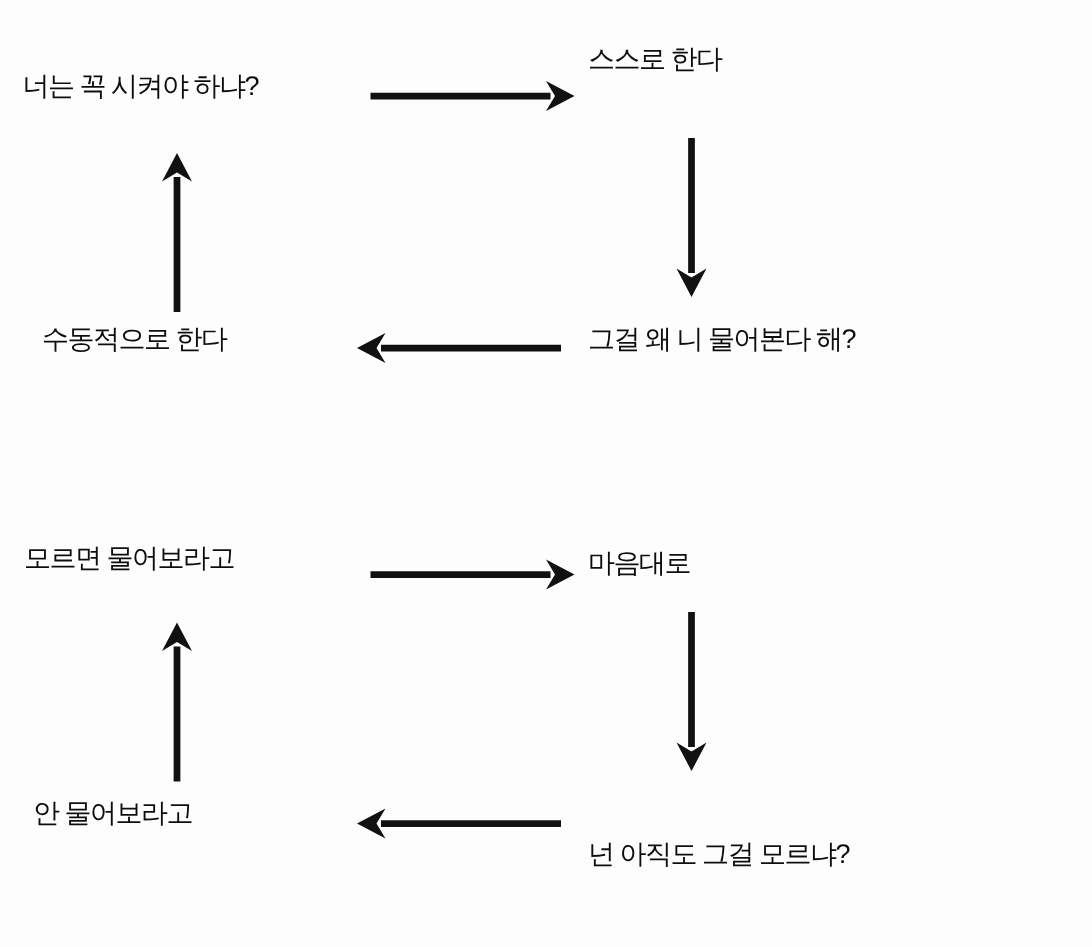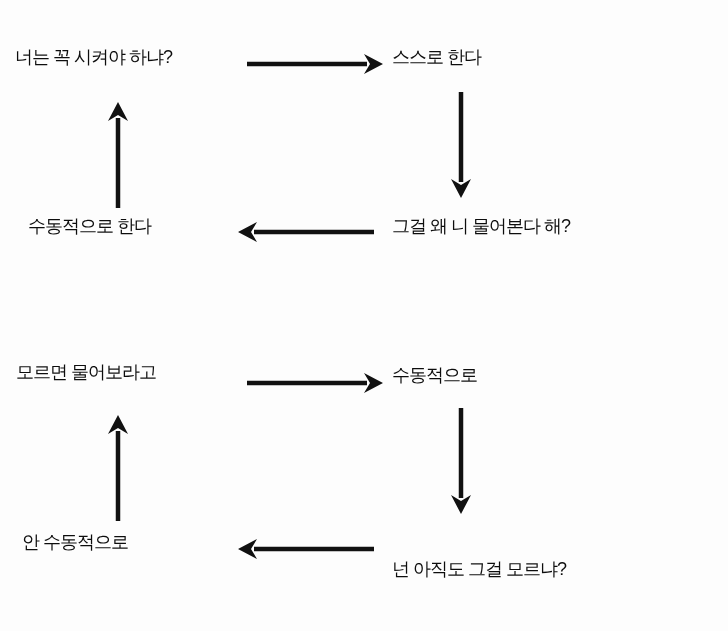--- a/index.html
+++ b/index.html
@@ -38,21 +38,21 @@
 
   <div class="cycle">
 
     <div class="node" style="left:15px; top:47px;">너는 꼭 시켜야 하냐?</div>
 
     <svg class="arrow" style="left:245px; top:52px;" width="140" height="24" viewBox="0 0 140 24">
       <line x1="2" y1="12" x2="122" y2="12"></line>
       <path d="M138,12 L119,2 L125,12 L119,22 Z"></path>
     </svg>
 
-    <div class="node" style="left:392px; top:47px;">스스로 한다</div>
+    <div class="node" style="left:392px; top:29px;">스스로 한다</div>
 
     <svg class="arrow" style="left:449px; top:90px;" width="24" height="110" viewBox="0 0 24 110">
       <line x1="12" y1="2" x2="12" y2="92"></line>
       <path d="M12,108 L2,89 L12,95 L22,89 Z"></path>
     </svg>
 
     <div class="node" style="left:392px; top:216px;">그걸 왜 니 물어본다 해?</div>
 
     <svg class="arrow" style="left:236px; top:220px;" width="140" height="24" viewBox="0 0 140 24">
       <line x1="18" y1="12" x2="138" y2="12"></line>
@@ -70,35 +70,35 @@
 
   <div class="cycle">
 
     <div class="node" style="left:16px; top:362px;">모르면 물어보라고</div>
 
     <svg class="arrow" style="left:245px; top:371px;" width="140" height="24" viewBox="0 0 140 24">
       <line x1="2" y1="12" x2="122" y2="12"></line>
       <path d="M138,12 L119,2 L125,12 L119,22 Z"></path>
     </svg>
 
-    <div class="node" style="left:392px; top:365px;">수동적으로</div>
+    <div class="node" style="left:392px; top:365px;">마음대로</div>
 
     <svg class="arrow" style="left:449px; top:406px;" width="24" height="110" viewBox="0 0 24 110">
       <line x1="12" y1="2" x2="12" y2="92"></line>
       <path d="M12,108 L2,89 L12,95 L22,89 Z"></path>
     </svg>
 
     <div class="node" style="left:392px; top:559px;">넌 아직도 그걸 모르냐?</div>
 
     <svg class="arrow" style="left:236px; top:537px;" width="140" height="24" viewBox="0 0 140 24">
       <line x1="18" y1="12" x2="138" y2="12"></line>
       <path d="M2,12 L21,2 L15,12 L21,22 Z"></path>
     </svg>
 
-    <div class="node" style="left:22px; top:532px;">안 수동적으로</div>
+    <div class="node" style="left:22px; top:532px;">안 물어보라고</div>
 
     <svg class="arrow" style="left:106px; top:413px;" width="24" height="110" viewBox="0 0 24 110">
       <line x1="12" y1="18" x2="12" y2="108"></line>
       <path d="M12,2 L2,21 L12,15 L22,21 Z"></path>
     </svg>
 
   </div>
 
 </div>
 

